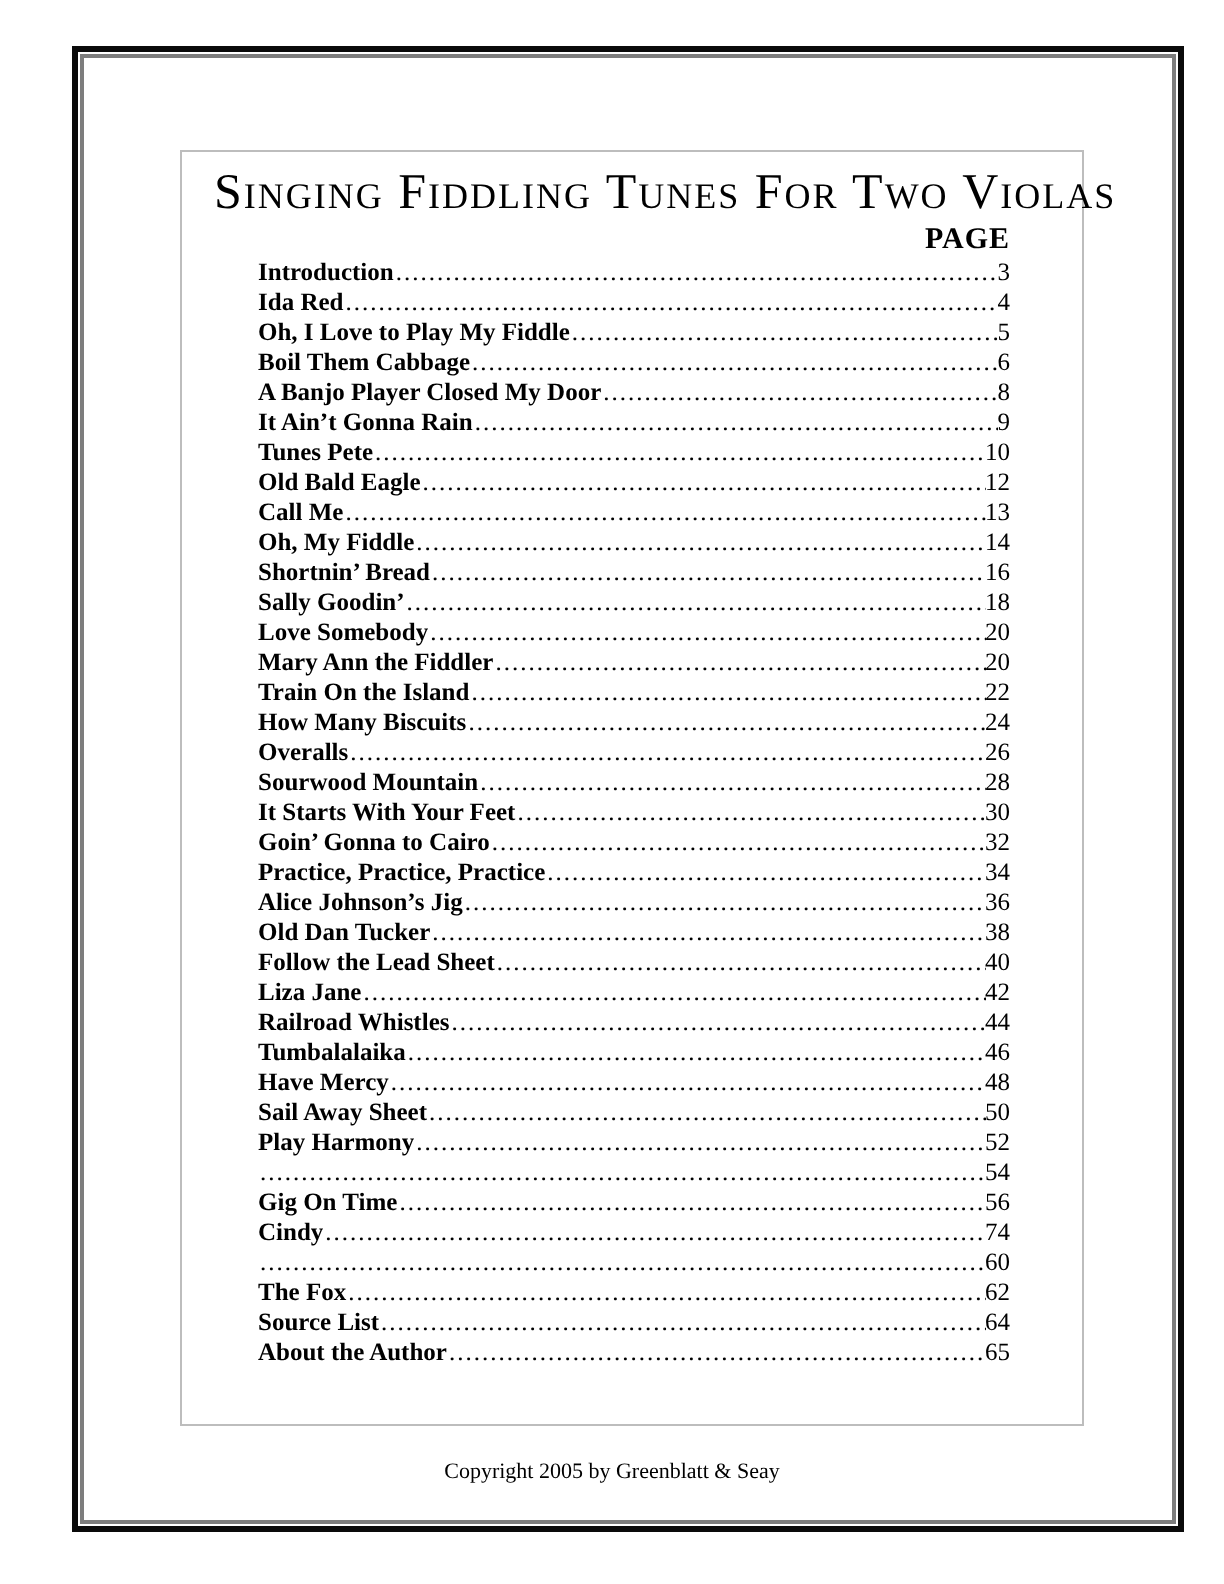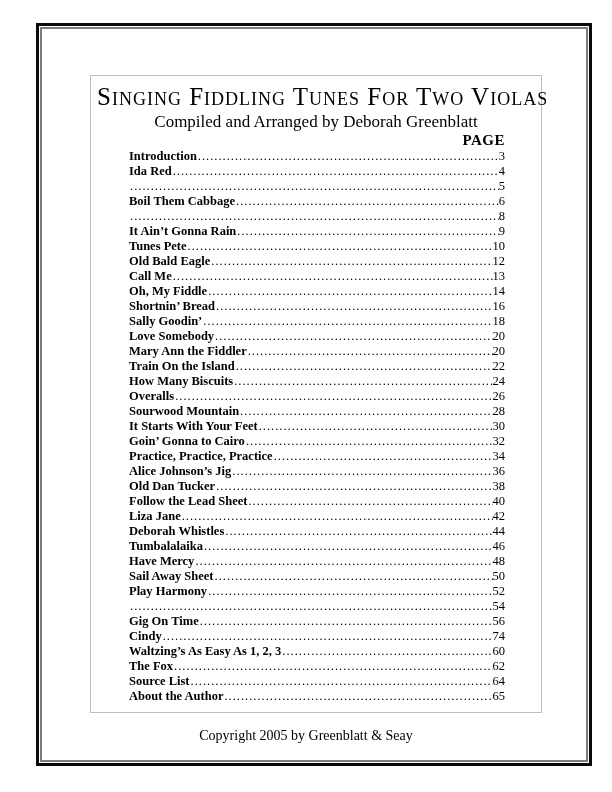--- a/index.html
+++ b/index.html
@@ -32,21 +32,21 @@
     position: absolute;
     left: 90px;
     top: 75px;
     width: 452px;
     height: 638px;
     border: 1px solid #bdbdbd;
     box-sizing: border-box;
     background: #ffffff;
   }
   .title {
-    margin: 7px 4px 0 6px;
+    margin: 7px 4px 0 16px;
     text-align: center;
     font-size: 25px;
     line-height: 28px;
     font-weight: normal;
     font-variant: small-caps;
     letter-spacing: 1px;
     white-space: nowrap;
   }
   .subtitle {
     margin-top: 1px;
@@ -92,63 +92,64 @@
     flex: 0 0 auto;
     font-weight: normal;
     white-space: nowrap;
   }
   .copyright {
     position: absolute;
     left: 0;
     right: 0;
     top: 728px;
     text-align: center;
-    font-size: 14px;
+    font-size: 11px;
     line-height: 16px;
     font-weight: normal;
   }
 </style>
 </head>
 <body>
 
 <div class="sheet">
 
   <div class="frame">
     <div class="frame-line"></div>
   </div>
 
   <div class="content-box">
     <div class="title">Singing Fiddling Tunes For Two Violas</div>
-    <div class="subtitle">Compiled and Arranged by Deborah Greenblatt</div>
     <div class="page-label">PAGE</div>
     <div class="toc">
   <div class="toc-row">
     <span class="toc-entry-title">Introduction</span>
     <span class="toc-dot-leader">........................................................................................................................................................................................................</span>
     <span class="toc-entry-page">3</span>
   </div>
 
   <div class="toc-row">
     <span class="toc-entry-title">Ida Red</span>
     <span class="toc-dot-leader">........................................................................................................................................................................................................</span>
     <span class="toc-entry-page">4</span>
   </div>
 
   <div class="toc-row">
+    <span class="toc-entry-title">Oh, I Love to Play My Fiddle</span>
     <span class="toc-dot-leader">........................................................................................................................................................................................................</span>
     <span class="toc-entry-page">5</span>
   </div>
 
   <div class="toc-row">
     <span class="toc-entry-title">Boil Them Cabbage</span>
     <span class="toc-dot-leader">........................................................................................................................................................................................................</span>
     <span class="toc-entry-page">6</span>
   </div>
 
   <div class="toc-row">
+    <span class="toc-entry-title">A Banjo Player Closed My Door</span>
     <span class="toc-dot-leader">........................................................................................................................................................................................................</span>
     <span class="toc-entry-page">8</span>
   </div>
 
   <div class="toc-row">
     <span class="toc-entry-title">It Ain’t Gonna Rain</span>
     <span class="toc-dot-leader">........................................................................................................................................................................................................</span>
     <span class="toc-entry-page">9</span>
   </div>
 
@@ -260,21 +261,21 @@
     <span class="toc-entry-page">40</span>
   </div>
 
   <div class="toc-row">
     <span class="toc-entry-title">Liza Jane</span>
     <span class="toc-dot-leader">........................................................................................................................................................................................................</span>
     <span class="toc-entry-page">42</span>
   </div>
 
   <div class="toc-row">
-    <span class="toc-entry-title">Deborah Whistles</span>
+    <span class="toc-entry-title">Railroad Whistles</span>
     <span class="toc-dot-leader">........................................................................................................................................................................................................</span>
     <span class="toc-entry-page">44</span>
   </div>
 
   <div class="toc-row">
     <span class="toc-entry-title">Tumbalalaika</span>
     <span class="toc-dot-leader">........................................................................................................................................................................................................</span>
     <span class="toc-entry-page">46</span>
   </div>
 
@@ -307,21 +308,20 @@
     <span class="toc-entry-page">56</span>
   </div>
 
   <div class="toc-row">
     <span class="toc-entry-title">Cindy</span>
     <span class="toc-dot-leader">........................................................................................................................................................................................................</span>
     <span class="toc-entry-page">74</span>
   </div>
 
   <div class="toc-row">
-    <span class="toc-entry-title">Waltzing’s As Easy As 1, 2, 3</span>
     <span class="toc-dot-leader">........................................................................................................................................................................................................</span>
     <span class="toc-entry-page">60</span>
   </div>
 
   <div class="toc-row">
     <span class="toc-entry-title">The Fox</span>
     <span class="toc-dot-leader">........................................................................................................................................................................................................</span>
     <span class="toc-entry-page">62</span>
   </div>
 

